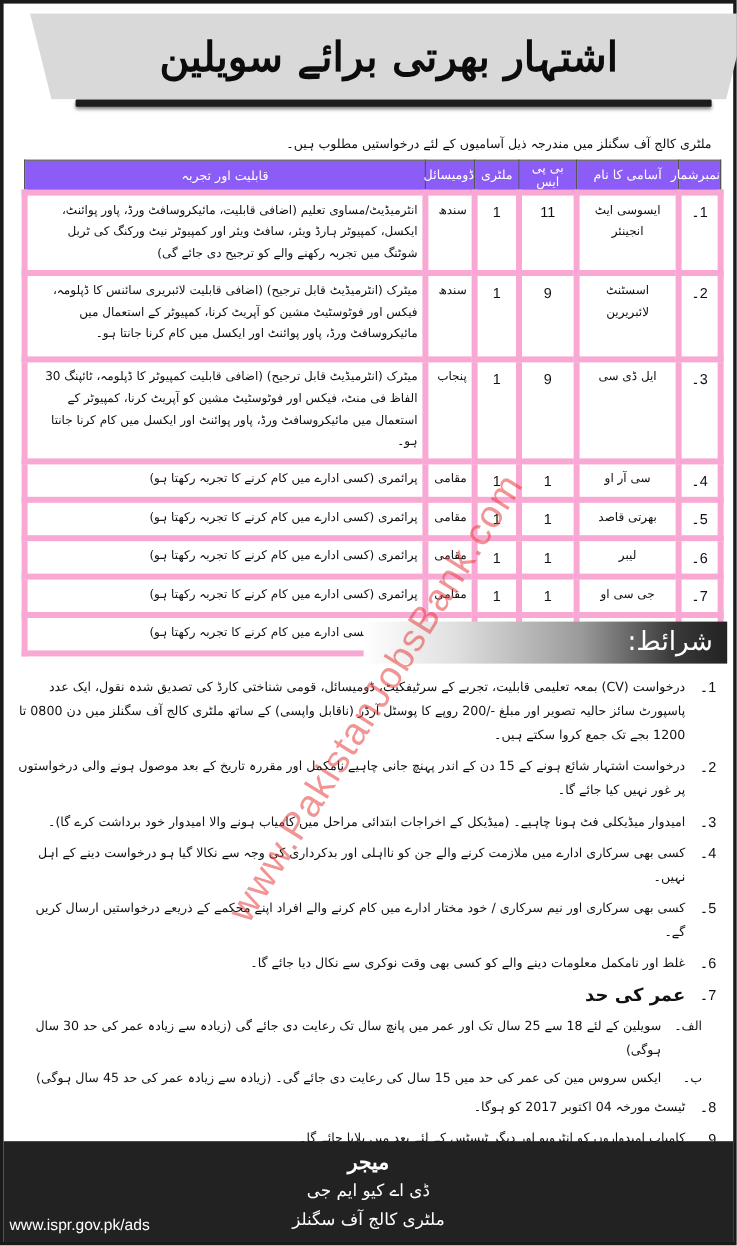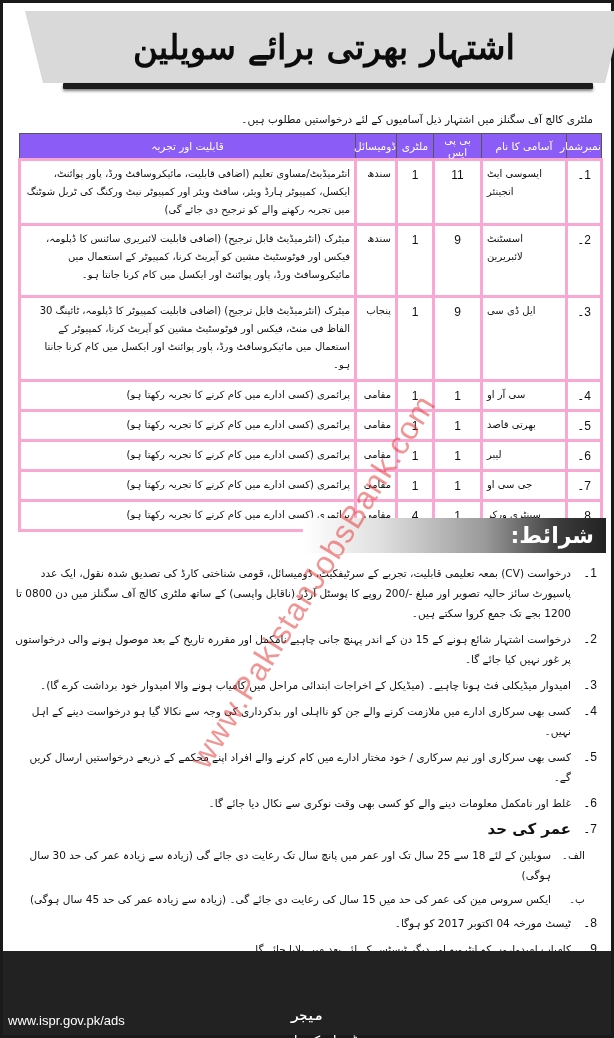--- a/index.html
+++ b/index.html
@@ -38,36 +38,36 @@
   
   .jobs {
     position: absolute; left: 15px; top: 130px; width: 585px;
     border-collapse: collapse; direction: rtl; table-layout: fixed;
   }
   .jobs th {
     background: #8b5cf6; color: #fff; font-weight: normal; font-size: 10.5px;
     height: 25px; border: 1px solid #555; text-align: center;
   }
   .jobs td {
-    border: 3px solid #f9a8d4; font-size: 10px; vertical-align: top; padding: 4px 4px;
+    border: 5px solid #f9a8d4; font-size: 10px; vertical-align: top; padding: 4px 4px;
     line-height: 18px;
   }
   .jobs td.num { text-align: center; font-family: "Liberation Sans", sans-serif; font-size: 12px; padding-top: 5px;}
   .jobs td.sn { text-align: center; font-family: "Liberation Sans", sans-serif; font-size: 12px; padding-top: 5px; }
-  .jobs td.post { text-align: left; }
+  .jobs td.post { text-align: center; }
   .jobs td.dom { }
   .jobs td.qual { text-align: right; }
   
   .cond-bar {
     position: absolute; left: 300px; top: 515px; width: 303px; height: 35px;
     background: linear-gradient(to right, #ffffff 0%, #e0e0e0 25%, #9a9a9a 60%, #3a3a3a 85%, #222 100%);
     display: flex; align-items: center; justify-content: flex-end; padding-right: 12px;
   }
   .cond-title {
-    color: #fff; font-size: 22px; font-weight: bold; direction: rtl;
+    color: #fff; font-size: 22px; font-weight: normal; direction: rtl;
     font-family: "DejaVu Sans", sans-serif;
   }
   .conditions {
     position: absolute; left: 10px; top: 560px; width: 596px;
     direction: rtl; text-align: right; font-size: 10.5px; list-style: none;
   }
   .cond-item { display: flex; direction: rtl; margin-bottom: 6px; line-height: 20px; }
   .cond-num {
     width: 38px; min-width: 38px; text-align: center;
     font-family: "Liberation Sans", sans-serif; font-size: 12px;
@@ -77,21 +77,21 @@
   .sub-item { display: flex; direction: rtl; line-height: 20px; margin-bottom: 4px; padding-right: 24px; }
   .sub-label { width: 34px; min-width: 34px; }
   
   .footer {
     position: absolute; left: 3px; top: 951px; width: 608px; height: 84px;
     background: #222222; color: #fff;
   }
   .sig {
     position: absolute; left: 0; right: 0; top: 6px; text-align: center; direction: rtl;
   }
-  .sig-title { font-size: 13px; font-weight: bold; line-height: 24px; font-family: Liberation Mono, monospace; margin-top: 48px;}
+  .sig-title { font-size: 17px; font-weight: bold; line-height: 24px; font-family: Liberation Sans, sans-serif;}
   .sig-line { font-size: 14px; line-height: 24px; }
   .site-url {
     position: absolute; left: 5px; bottom: 7px; font-family: "Liberation Sans", sans-serif;
     font-size: 13px; color: #fff;
   }
   
   .watermark {
     position: absolute; left: 80px; top: 560px; width: 460px;
     transform: rotate(-58deg); transform-origin: center;
     font-family: "Liberation Sans", sans-serif; font-size: 32px; font-weight: normal;
@@ -104,21 +104,21 @@
 
 <div class="frame">
 
   <div class="banner-wrap">
     <div class="banner">
       <span class="banner-title">اشتہار بھرتی برائے سویلین</span>
     </div>
     <div class="banner-shadow"></div>
   </div>
 
-  <div class="intro">ملٹری کالج آف سگنلز میں اشتہار ذیل آسامیوں کے لئے درخواستیں مطلوب ہیں۔</div>
+  <div class="intro">ملٹری کالج آف سگنلز میں مندرجہ ذیل آسامیوں کے لئے درخواستیں مطلوب ہیں۔</div>
 
   <table class="jobs">
     <colgroup>
       <col style="width:35px">
       <col style="width:85px">
       <col style="width:48px">
       <col style="width:37px">
       <col style="width:41px">
       <col>
     </colgroup>

